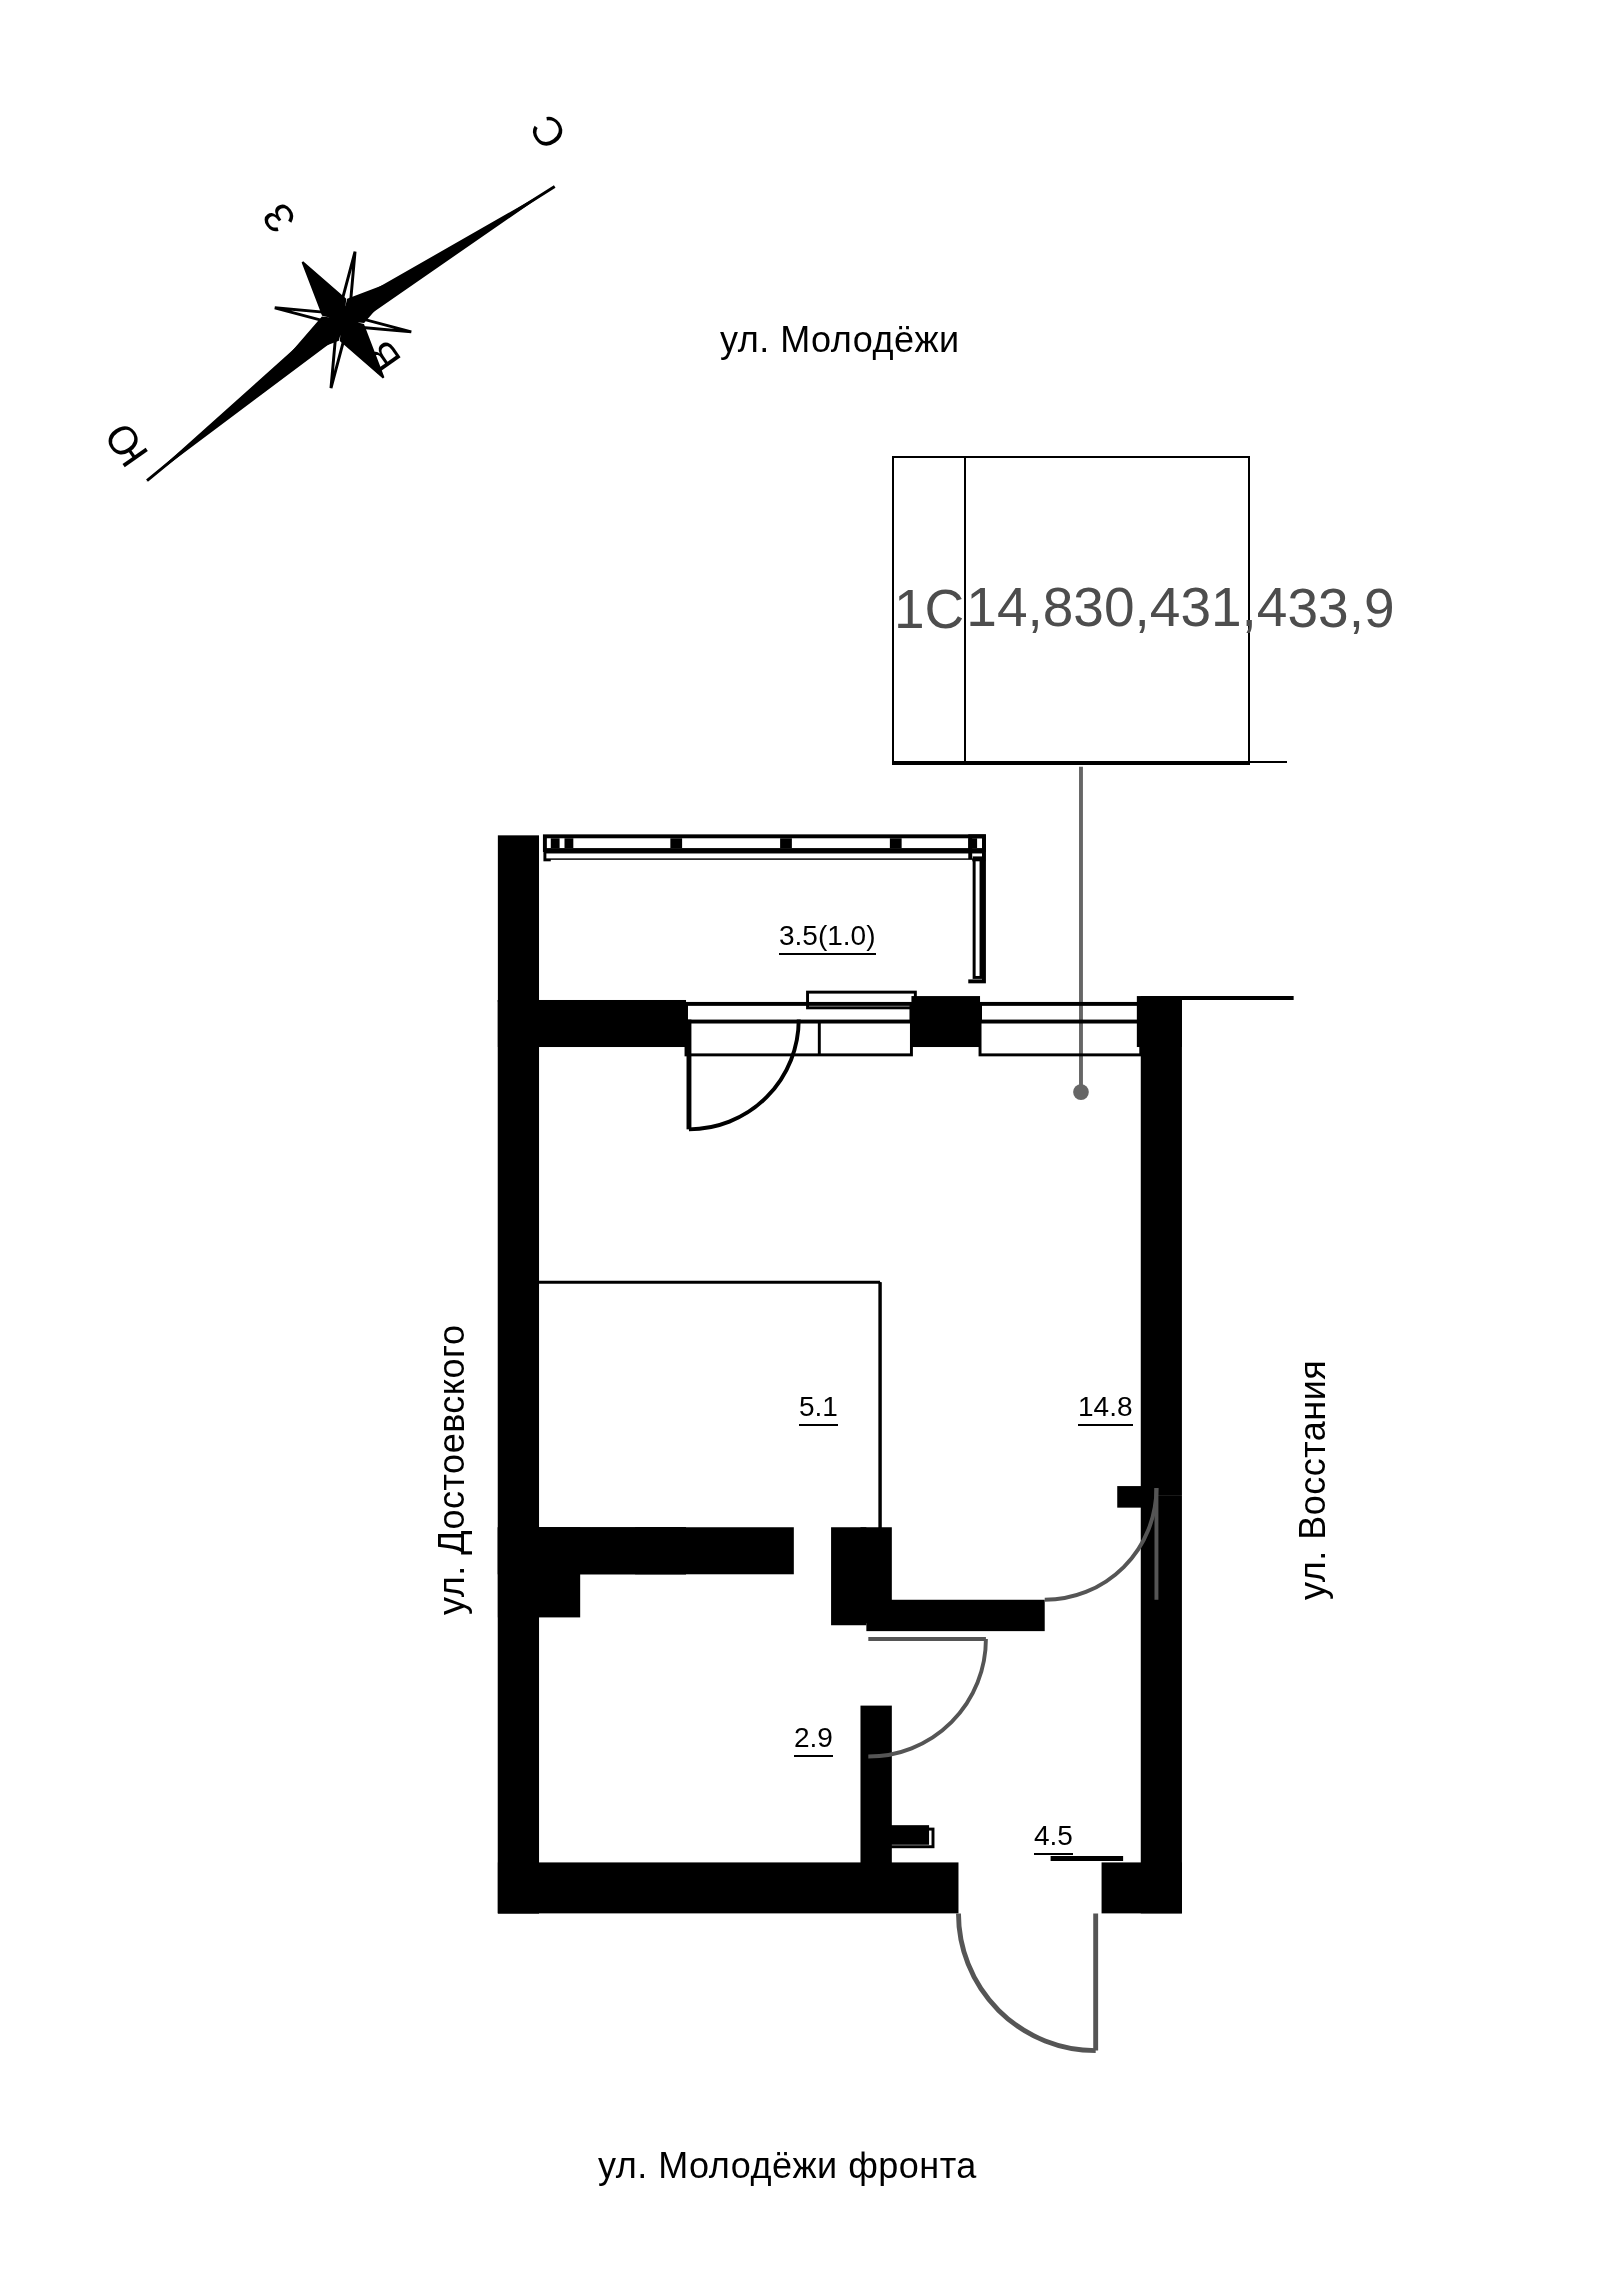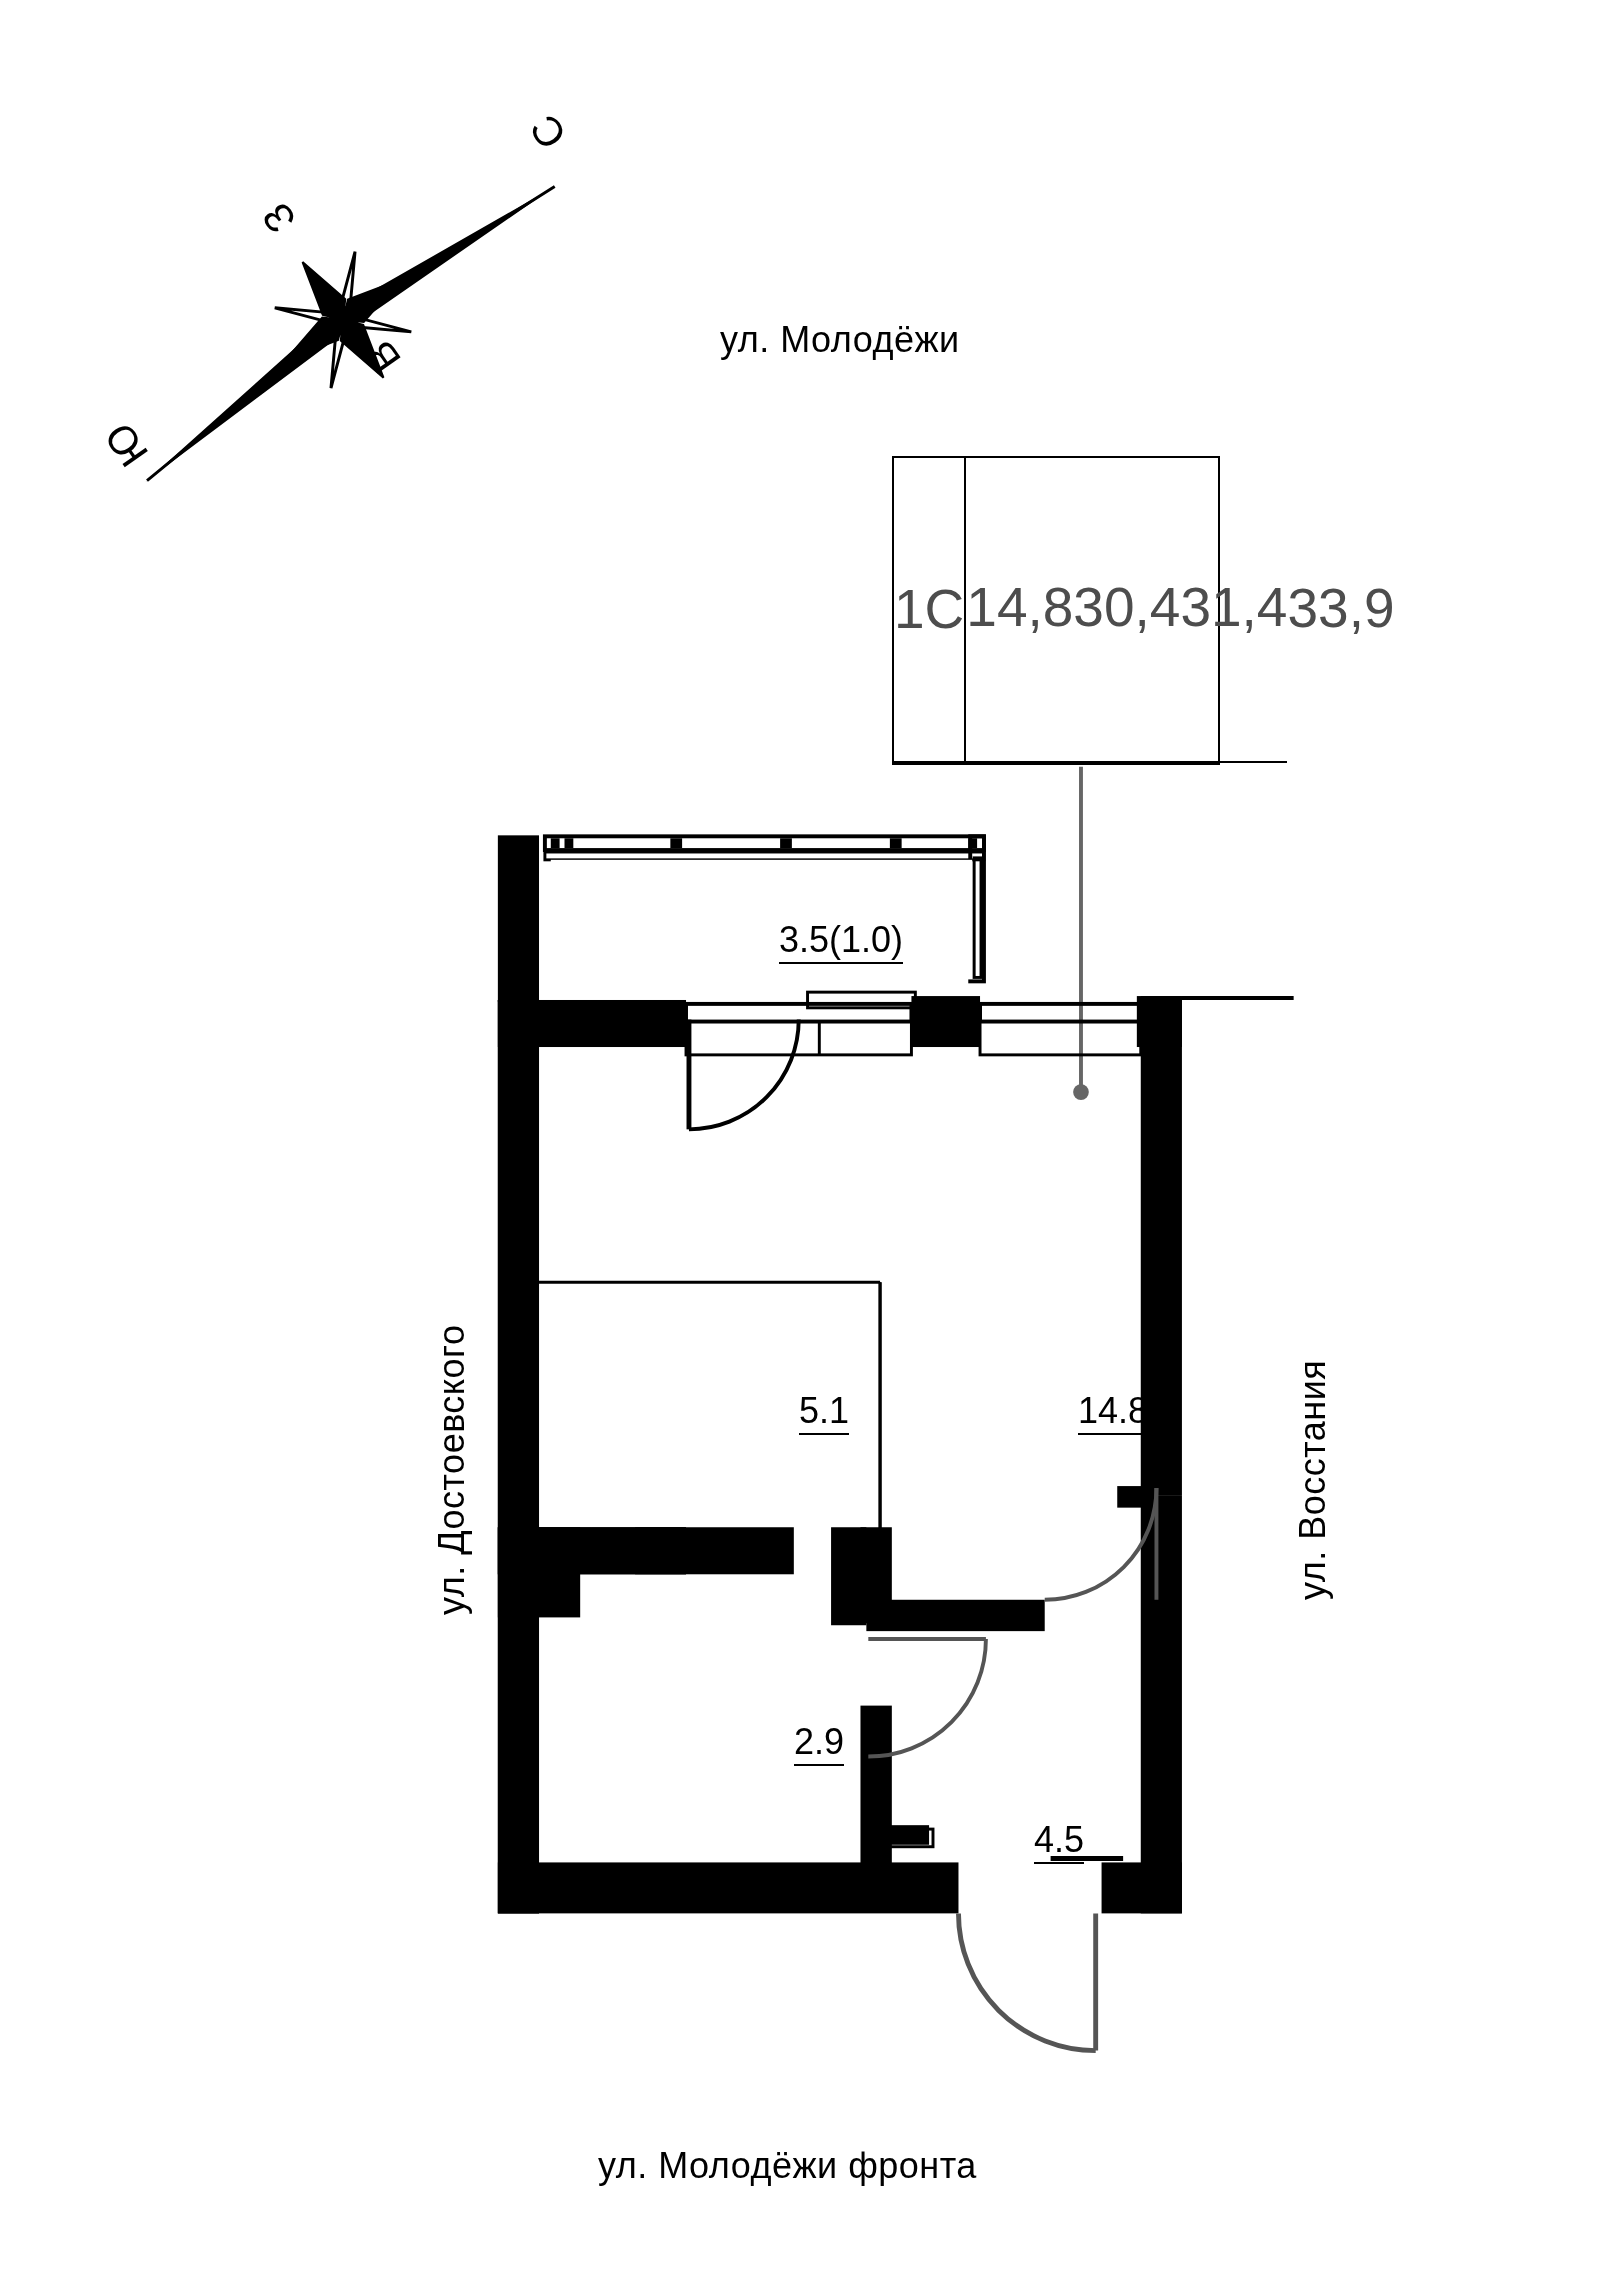--- a/index.html
+++ b/index.html
@@ -72,21 +72,21 @@
   #compass-n { left: 534px; top: 108px; transform: rotate(-125deg); }
   #compass-w { left: 267px; top: 194px; transform: rotate(-125deg); }
   #compass-e { left: 370px; top: 333px; transform: rotate(-125deg); }
   #compass-s { left: 106px; top: 421px; transform: rotate(-125deg); }
 
   
   #info-table {
     position: absolute;
     left: 892px;
     top: 456px;
-    width: 328px;
+    width: 358px;
     height: 309px;
     border: 2.9px solid #000;
     box-sizing: border-box;
     display: flex;
   }
   #info-left-col {
     width: 189px;
     display: flex;
     flex-direction: column;
     box-sizing: border-box;
@@ -110,21 +110,21 @@
     line-height: 1;
   }
   .info-cell.left-b { border-bottom: 2.9px solid #000; }
   .info-cell.right-b { border-bottom: 2.9px solid #000; }
   .info-cell.num { padding-bottom: 3.9px; }
 
   
   .area-label {
     position: absolute;
     font-family: "Liberation Sans", sans-serif;
-    font-size: 36px;
+    font-size: 28px;
     color: #000;
     white-space: nowrap;
     border-bottom: 2.9px solid #000;
     padding-bottom: 2.9px;
     line-height: 1.05;
   }
   #label-balcony { left: 779px; top: 921px; }
   #label-room51  { left: 799px; top: 1392px; }
   #label-room148 { left: 1078px; top: 1392px; }
   #label-room60  { left: 794px; top: 1723px; }

